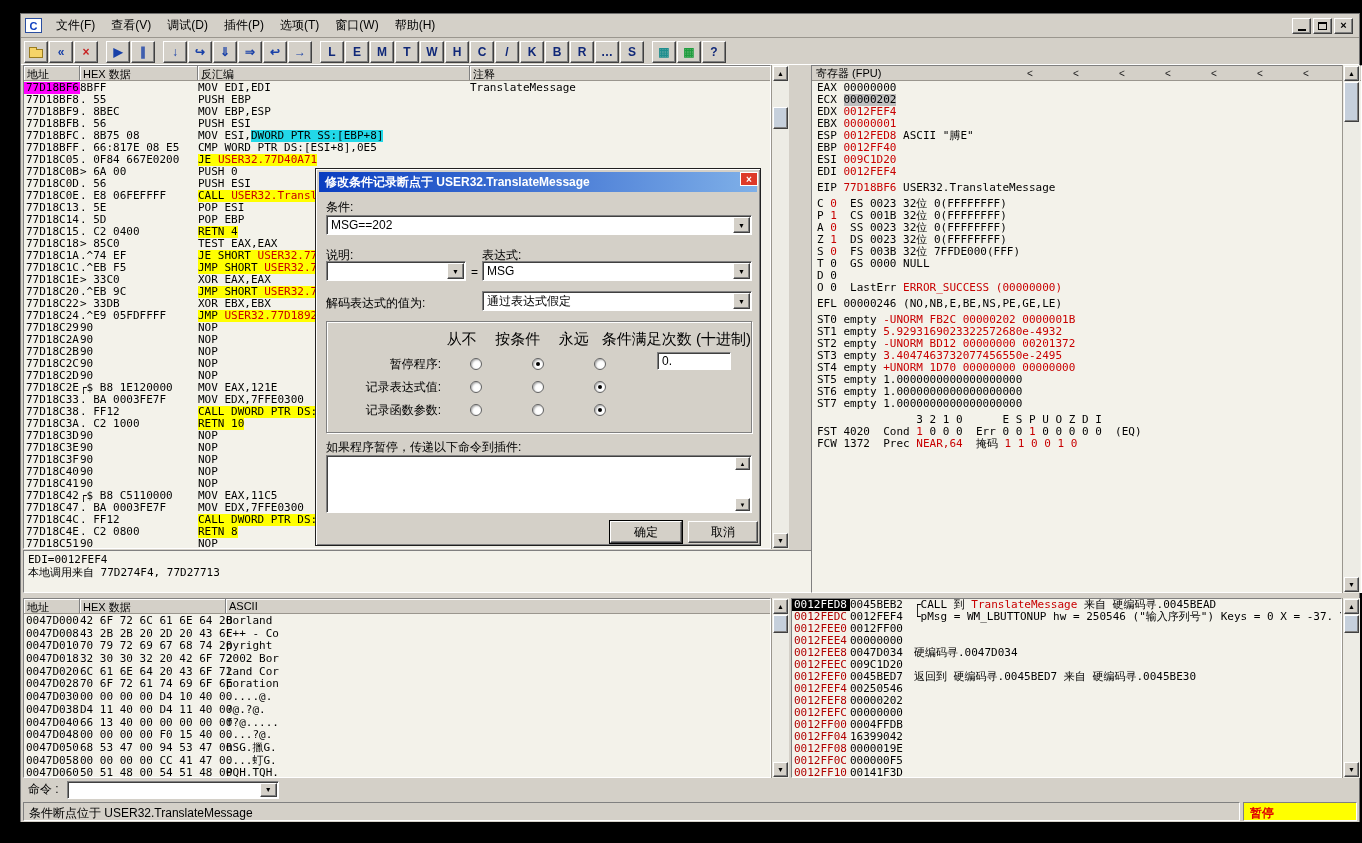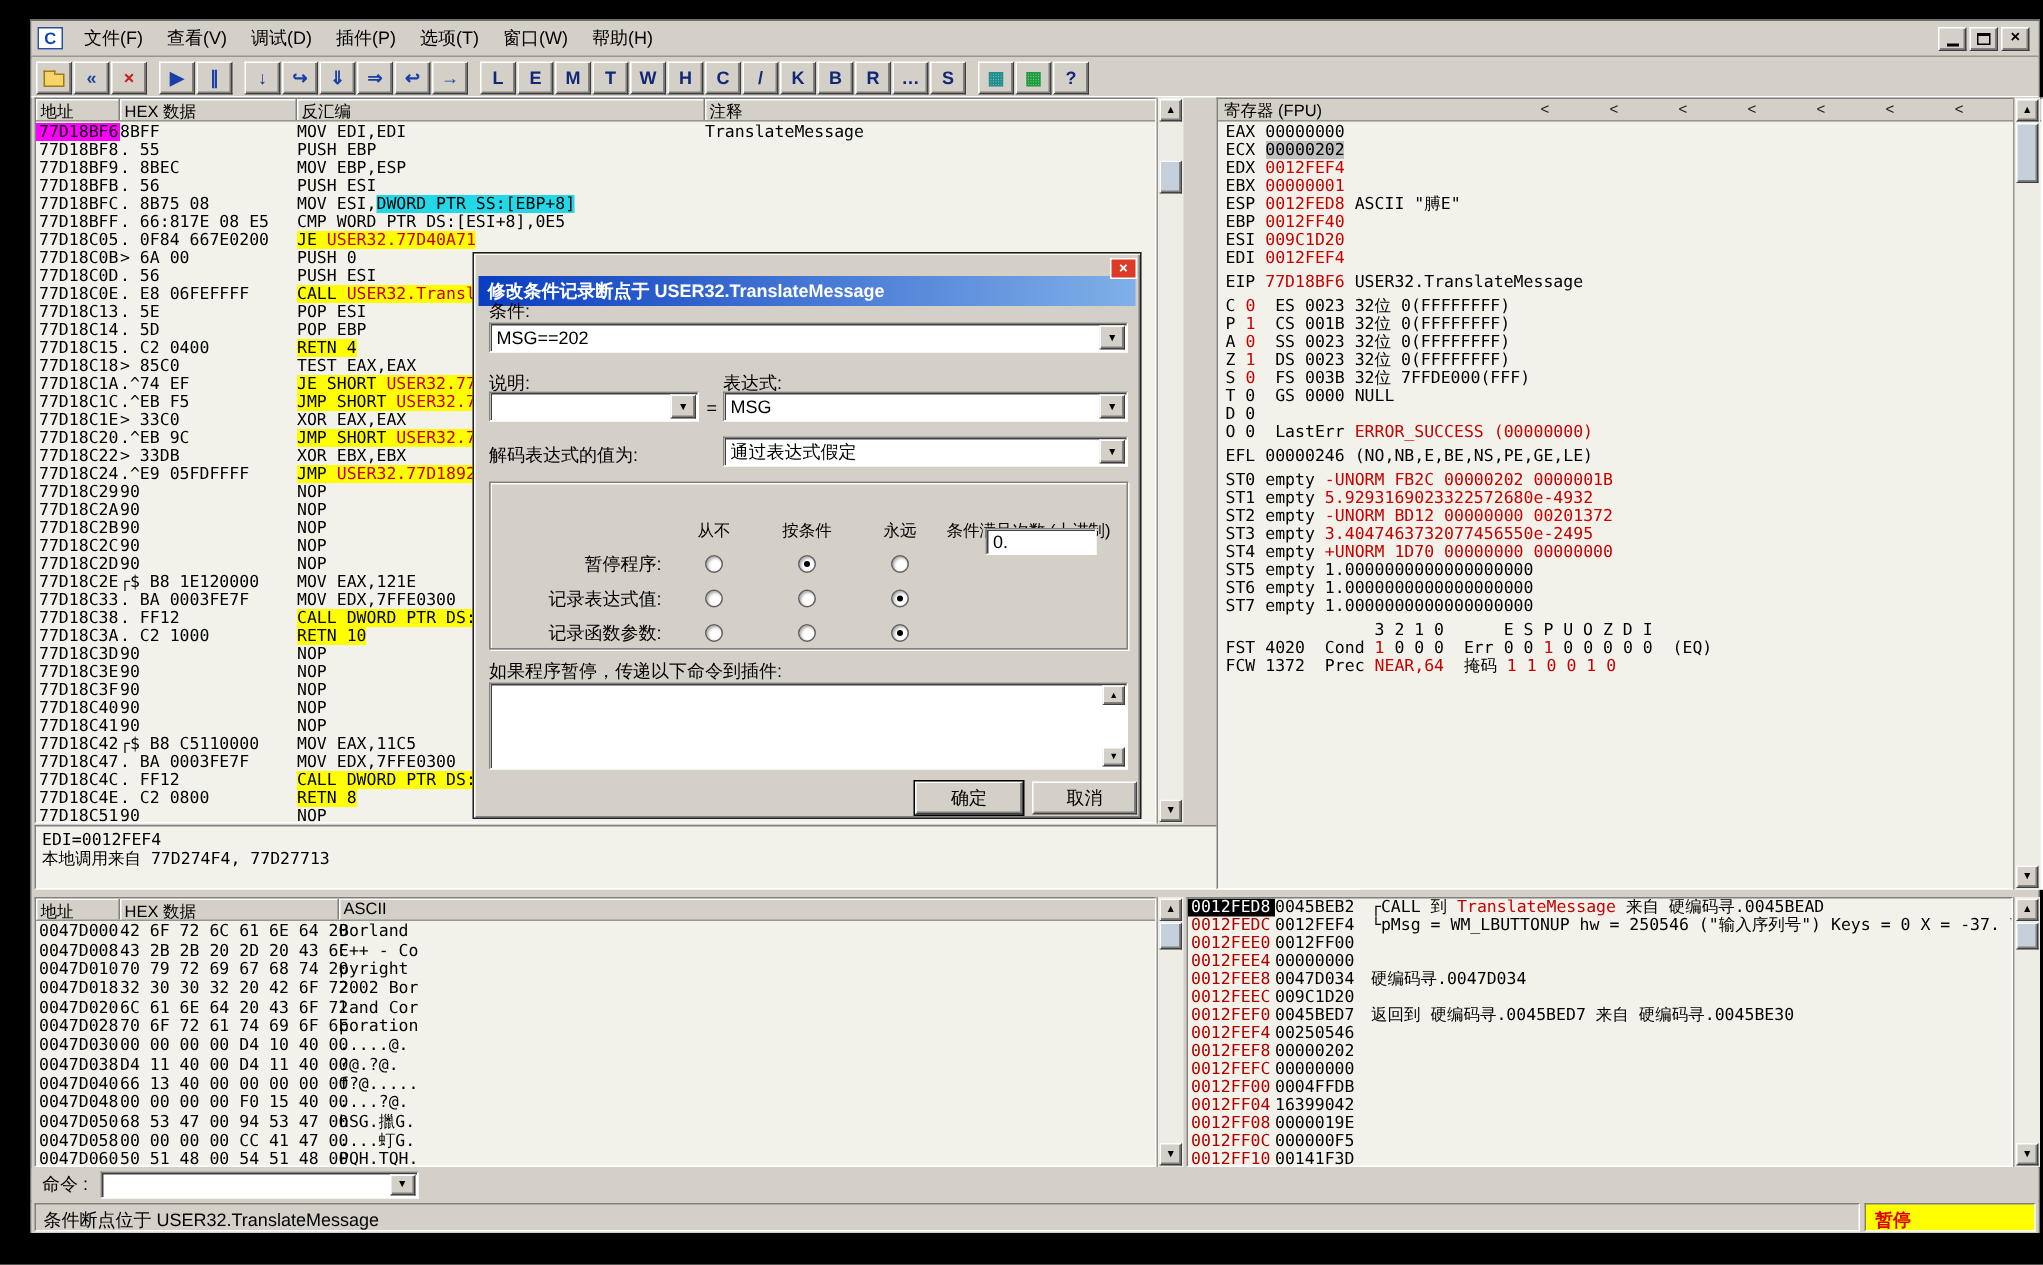--- a/index.html
+++ b/index.html
@@ -86,25 +86,25 @@
   .cmd-label{padding:0 8px 0 7px;}
   .combo{position:absolute;height:20px;background:#fff;display:flex;align-items:center;padding-left:4px;font-size:12px;white-space:nowrap;overflow:hidden;}
   .cmd-combo{position:relative;width:212px;height:18px;}
   .combo-arrow{position:absolute;right:1px;top:1px;bottom:1px;width:17px;background:#D4D0C8;display:flex;align-items:center;justify-content:center;font-size:7px;}
   .statusbar{position:absolute;left:0;top:787px;width:100%;height:21px;background:#D4D0C8;display:flex;gap:3px;padding:1px 2px;}
   .status-left{flex:1;padding:2px 5px;overflow:hidden;white-space:nowrap;}
   .status-right{width:114px;background:#FFFF00;color:#E00000;font-weight:bold;padding:2px 6px;}
 
   
   .dialog{position:absolute;left:315px;top:168px;width:446px;height:378px;background:#D4D0C8;border:1px solid #202020;box-shadow:inset 1px 1px 0 #fff,inset -1px -1px 0 #808080;z-index:10;}
-  .dlg-title{position:absolute;left:3px;top:15px;right:3px;height:20px;background:linear-gradient(90deg,#0A3DC0,#7FB0E8);color:#fff;font-weight:bold;display:flex;align-items:center;padding-left:6px;white-space:nowrap;overflow:hidden;}
+  .dlg-title{position:absolute;left:3px;top:3px;right:3px;height:20px;background:linear-gradient(90deg,#0A3DC0,#7FB0E8);color:#fff;font-weight:bold;display:flex;align-items:center;padding-left:6px;white-space:nowrap;overflow:hidden;}
   .dlg-close{position:absolute;right:2px;top:3px;width:18px;height:14px;background:#DE3A28;color:#fff;border:1px solid #fff;font-size:10px;font-weight:bold;display:flex;align-items:center;justify-content:center;}
   .dlg-label{position:absolute;font-size:12px;white-space:nowrap;}
   .groupbox{position:absolute;left:10px;top:152px;width:426px;height:112px;border:1px solid #808080;box-shadow:inset 1px 1px 0 #fff,1px 1px 0 #fff;padding-top:8px;}
-  .grp-head{display:flex;font-size:11px;margin-top:16px;}
+  .grp-head{display:flex;font-size:15px;}
   .grp-sp{width:118px;}
   .grp-col{width:62px;text-align:center;}
   .grp-col4{flex:1;white-space:nowrap;}
   .radio-row{display:flex;align-items:center;margin-top:7px;height:16px;}
   .rr-label{width:118px;text-align:right;padding-right:4px;white-space:nowrap;}
   .rc{width:62px;display:flex;justify-content:center;}
   .radio{width:12px;height:12px;border-radius:50%;background:#fff;border:1px solid #606060;box-shadow:inset 1px 1px 2px #a8a8a8;position:relative;}
   .radio.on::after{content:"";position:absolute;left:3px;top:3px;width:4px;height:4px;border-radius:50%;background:#000;}
   .count-field{position:absolute;left:330px;top:30px;width:74px;height:18px;background:#fff;padding:1px 4px;font-size:12px;}
   .ta{position:absolute;left:10px;top:286px;width:426px;height:58px;background:#fff;}

